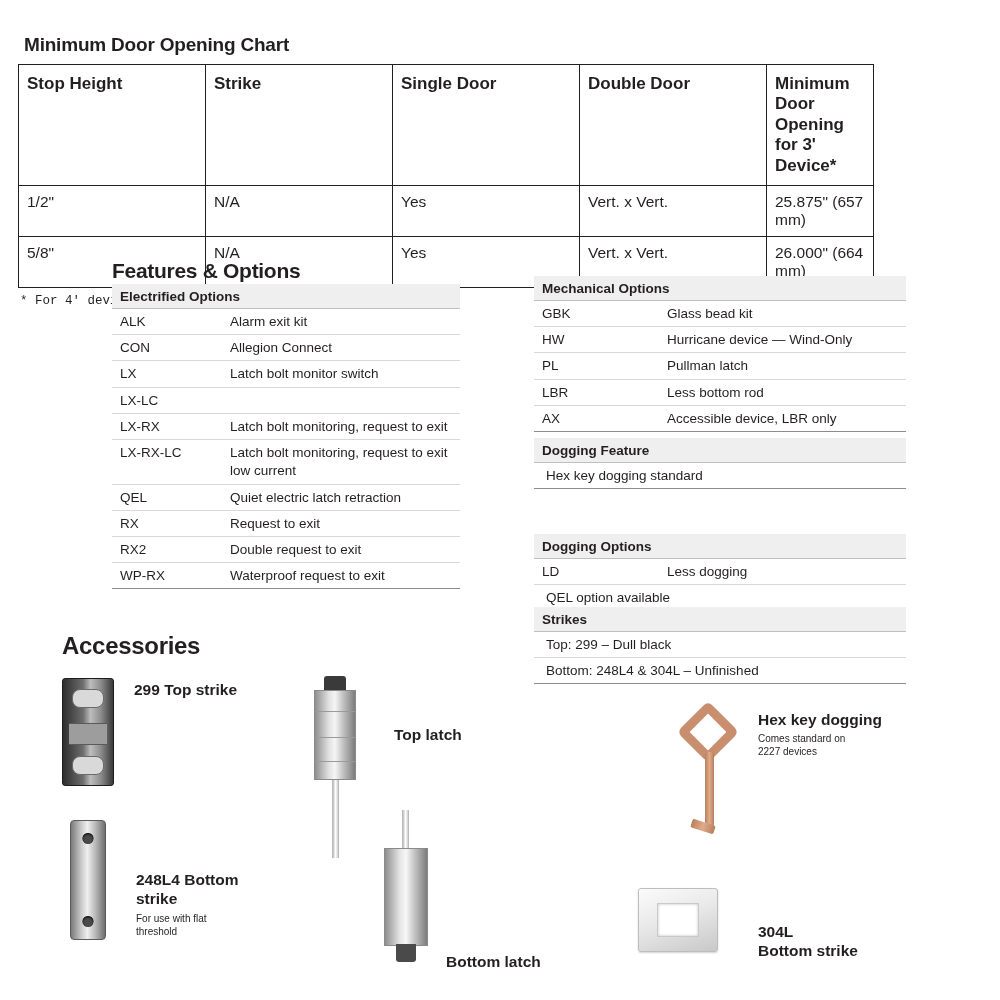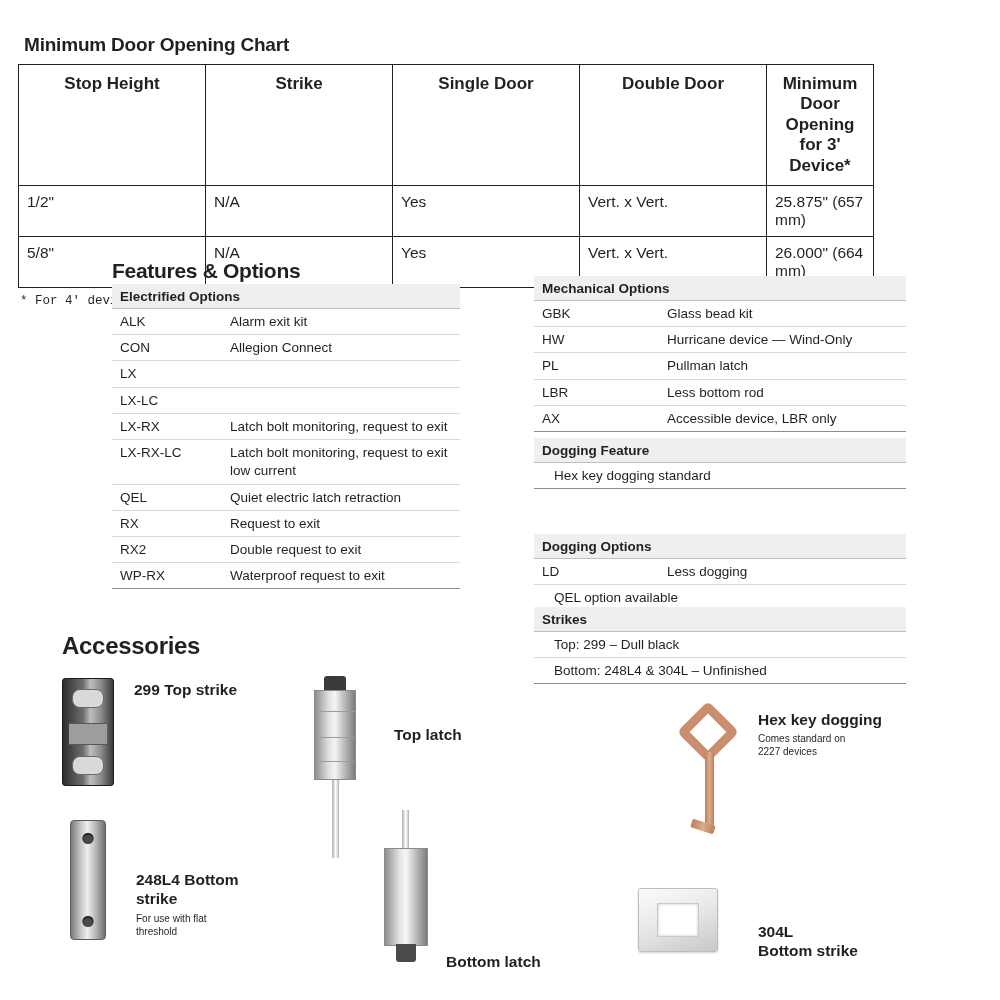--- a/index.html
+++ b/index.html
@@ -48,21 +48,20 @@
     padding-top: 9px;
     padding-bottom: 9px;
     line-height: 1.2;
   }
   table.door-chart td {
     padding-top: 7px;
     padding-bottom: 7px;
   }
   table.door-chart tr.head-row th {
     border-top: 1px solid #231f20;
-    text-align: center;
   }
   .chart-footnote {
     font-size: 12.5px;
     padding: 6px 4px 0 2px;
     font-family: Liberation Mono, monospace;
   }
 
   
   .sec-heading {
     font-size: 21px;
@@ -91,21 +90,21 @@
   .opt-row:last-child {
     border-bottom: 1px solid #8c8c8c;
   }
   .opt-code {
     flex: 0 0 auto;
   }
   .opt-desc {
     flex: 1 1 auto;
   }
   .opt-row.single .opt-desc {
-    margin-left: 12px;
+    margin-left: 4px;
   }
   .left-list .opt-code { width: 110px; }
   .right-list .opt-code { width: 125px; }
 
   
   .acc-label-bold {
     font-weight: bold;
     font-size: 15.5px;
     line-height: 1.25;
   }
@@ -289,20 +288,21 @@
   <div class="opt-row">
     <span class="opt-code">ALK</span>
     <span class="opt-desc">Alarm exit kit</span>
   </div>
   <div class="opt-row">
     <span class="opt-code">CON</span>
     <span class="opt-desc">Allegion Connect</span>
   </div>
   <div class="opt-row">
     <span class="opt-code">LX</span>
+    <span class="opt-desc">Latch bolt monitor switch</span>
   </div>
   <div class="opt-row">
     <span class="opt-code">LX-LC</span>
   </div>
   <div class="opt-row">
     <span class="opt-code">LX-RX</span>
     <span class="opt-desc">Latch bolt monitoring, request to exit</span>
   </div>
   <div class="opt-row">
     <span class="opt-code">LX-RX-LC</span>

